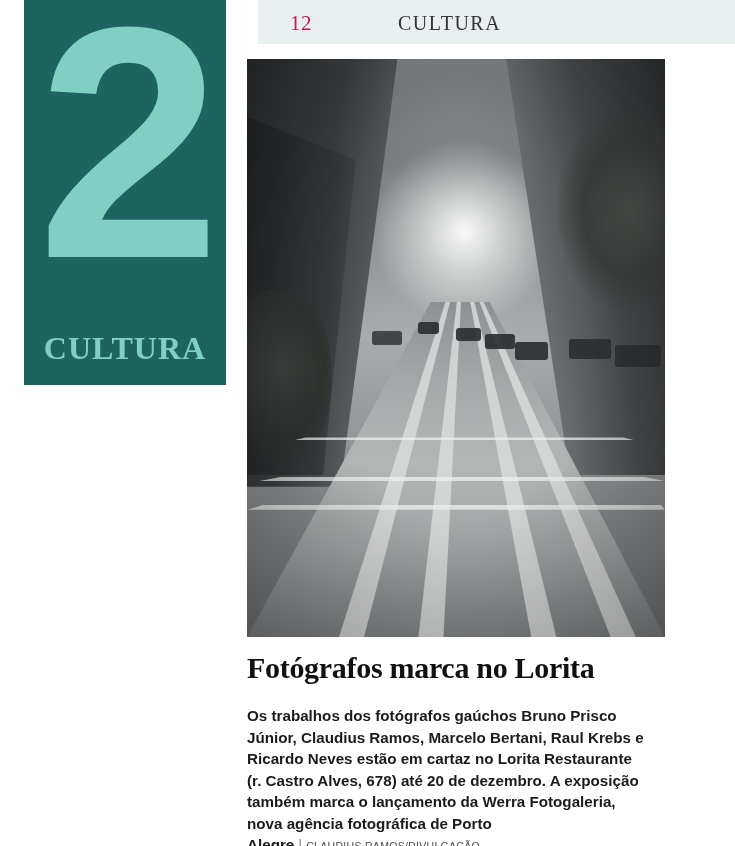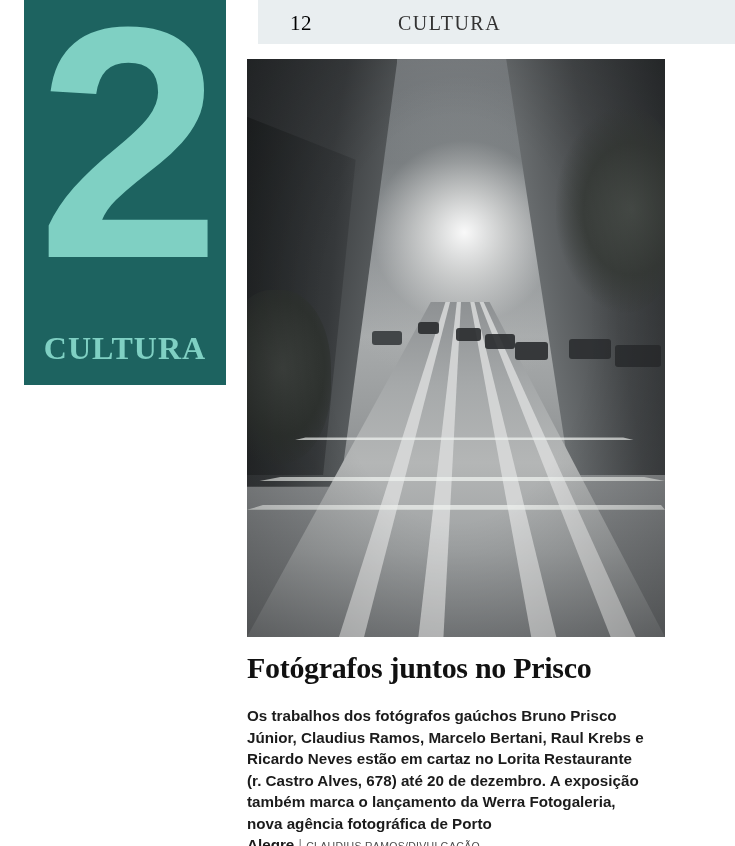--- a/index.html
+++ b/index.html
@@ -24,21 +24,21 @@
     width: 477px;
     height: 44px;
     background: #e9eef0;
   }
   .header-page-number {
     position: absolute;
     left: 290px;
     top: 11px;
     font-family: "Liberation Serif", serif;
     font-size: 21px;
-    color: #000000;
+    color: #be185d;
     letter-spacing: 0.5px;
   }
   .header-section {
     position: absolute;
     left: 398px;
     top: 12px;
     font-family: "Liberation Serif", serif;
     font-size: 20px;
     color: #333333;
     letter-spacing: 1.5px;
@@ -268,19 +268,19 @@
     <div class="car c7"></div>
     <div class="car c3"></div>
     <div class="car c6"></div>
     <div class="car c1"></div>
     <div class="car c2"></div>
     <div class="car c4"></div>
     <div class="car c5"></div>
     <div class="vignette"></div>
   </div>
 
-  <h1 class="headline">Fotógrafos juntos no Prisco</h1>
+  <h1 class="headline">Fotógrafos marca no Lorita</h1>
 
   <p class="standfirst">
     <span>Os trabalhos dos fotógrafos gaúchos Bruno Prisco Júnior, Claudius Ramos, Marcelo Bertani, Raul Krebs e Ricardo Neves estão em cartaz no Lorita Restaurante (r. Castro Alves, 678) até 20 de dezembro. A exposição também marca o lançamento da Werra Fotogaleria, nova agência fotográfica de Porto Alegre</span><span class="credit-wrap"><span class="credit-sep">|</span><span class="credit">CLAUDIUS RAMOS/DIVULGAÇÃO</span></span>
   </p>
 
 </div>
 
 </body></html>

